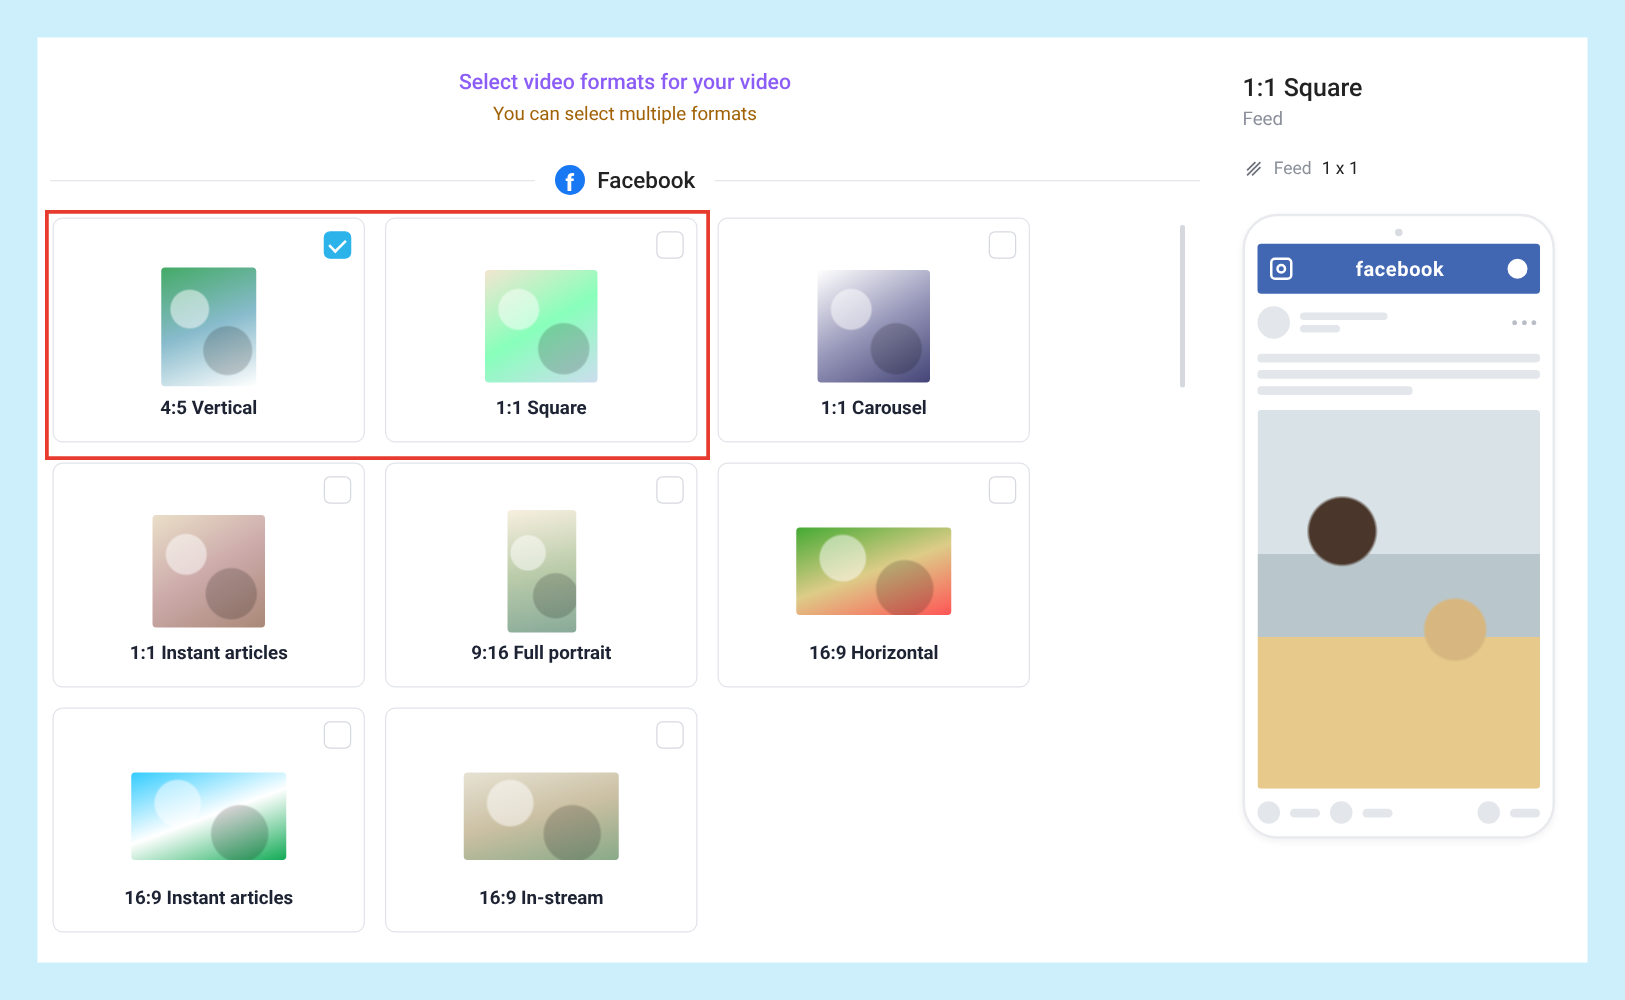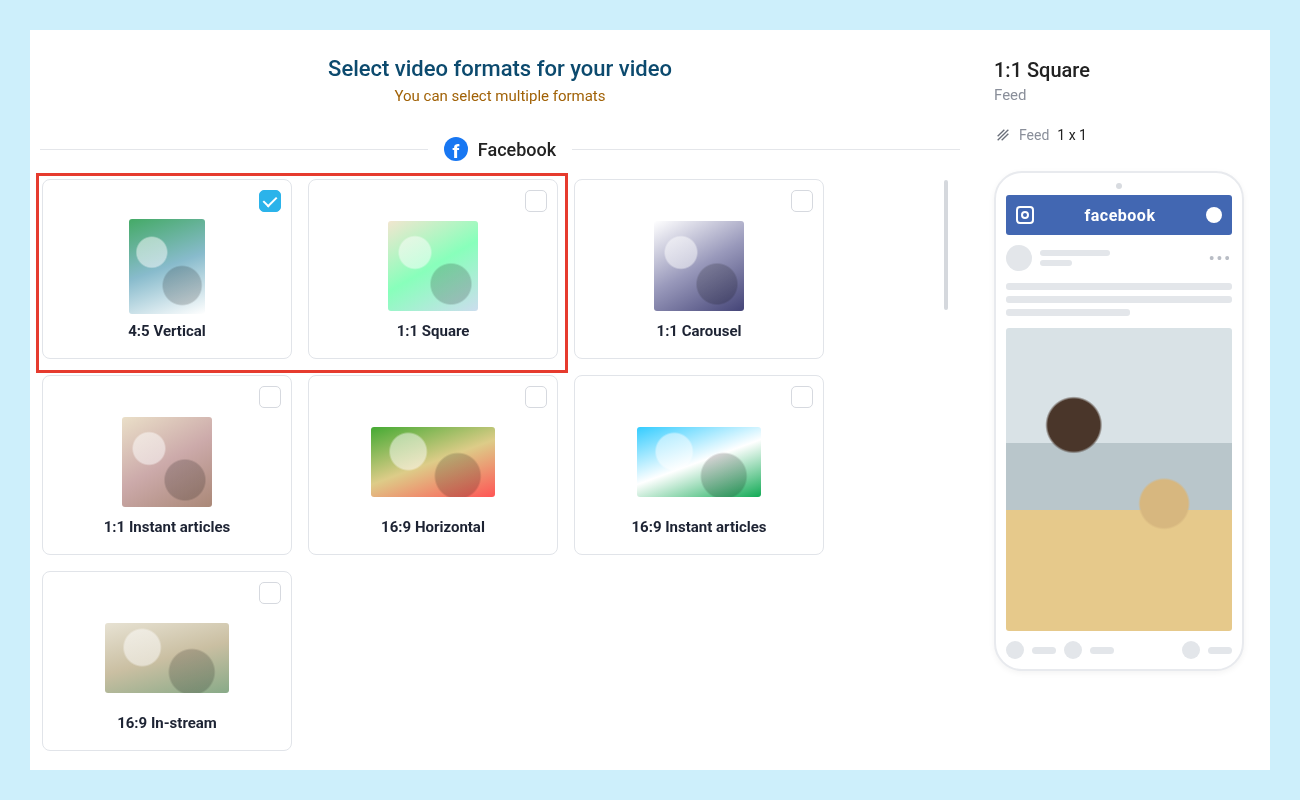--- a/index.html
+++ b/index.html
@@ -17,23 +17,23 @@
     width: 100%;
     height: 100%;
   }
   .main {
     flex: 1;
     padding: 26px 10px 0 10px;
     position: relative;
   }
   .titles { text-align: center; }
   .title {
-    font-size: 22px;
+    font-size: 17px;
     font-weight: 500;
-    color: #0c4a6e;
+    color: #8b5cf6;
   }
   .subtitle {
     font-size: 15px;
     color: #a16207;
     margin-top: 6px;
   }
   .platform-row {
     display: flex;
     align-items: center;
     margin: 32px 0 18px 0;
@@ -314,20 +314,27 @@
           <div class="card">
             <div class="check"></div>
             <div class="thumb">
               <div class="ph ph-1x1c"></div>
             </div>
             <div class="label">1:1 Instant articles</div>
           </div>
           <div class="card">
             <div class="check"></div>
             <div class="thumb">
+              <div class="ph ph-9x16"></div>
+            </div>
+            <div class="label">9:16 Full portrait</div>
+          </div>
+          <div class="card">
+            <div class="check"></div>
+            <div class="thumb">
               <div class="ph ph-16x9"></div>
             </div>
             <div class="label">16:9 Horizontal</div>
           </div>
           <div class="card">
             <div class="check"></div>
             <div class="thumb">
               <div class="ph ph-16x9b"></div>
             </div>
             <div class="label">16:9 Instant articles</div>

